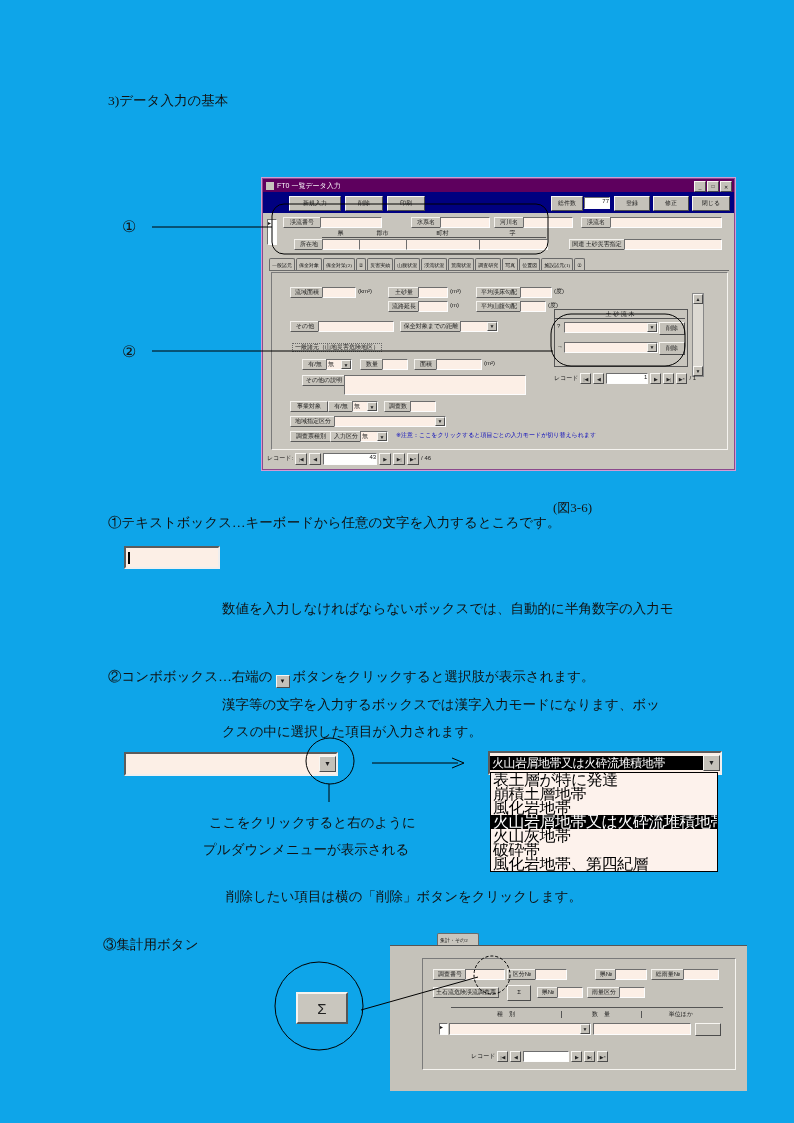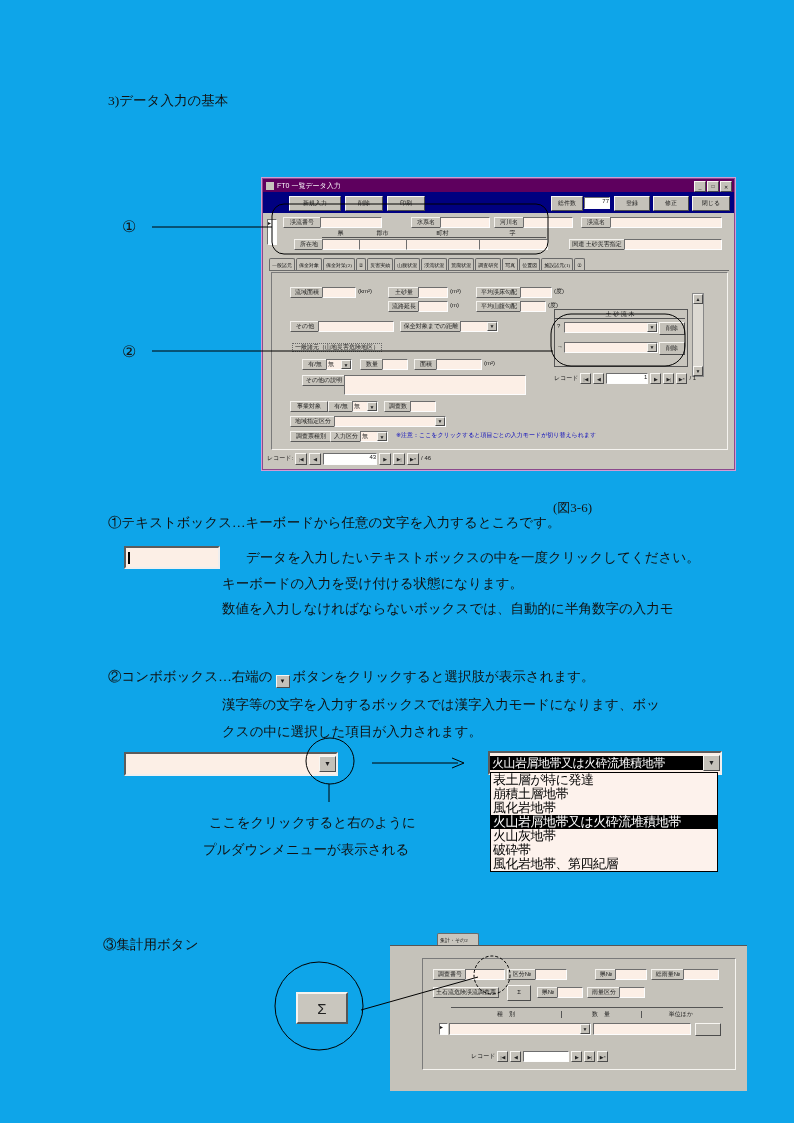--- a/index.html
+++ b/index.html
@@ -25,21 +25,21 @@
   .tab{background:#c8c5bd;border:1px solid #6a6a6a;border-bottom:none;border-radius:2px 2px 0 0;
        padding:0 2px;height:11px;display:flex;align-items:center;}
   .tbar{background:#5e005e;display:flex;align-items:center;}
   .tbtxt{font-family:"Liberation Sans","DejaVu Sans",sans-serif;font-size:7px;color:#fff;white-space:nowrap;}
   .nav{background:#000080;}
   .note{color:#0000bb;}
   
   .combo-shell{background:#fcefe6;border:2px solid;border-color:#5c5c5c #efefef #efefef #5c5c5c;
                display:flex;align-items:center;}
   .ddlist{background:#fdf2ec;border:1px solid #000;
-          font-family:"Liberation Sans","DejaVu Sans",sans-serif;font-size:13px;letter-spacing:-0.5px;}
+          font-family:"Liberation Sans","DejaVu Sans",sans-serif;font-size:16px;letter-spacing:-0.5px;}
   .dditem{height:14px;line-height:14px;padding:0 2px;white-space:nowrap;overflow:hidden;color:#000;}
   .dditem.hl{background:#000;color:#fff;}
   .ddsel{background:#000;color:#fff;height:14px;line-height:14px;padding:0 2px;flex:1;
          font-family:"Liberation Sans","DejaVu Sans",sans-serif;font-size:12px;letter-spacing:-0.5px;
          white-space:nowrap;overflow:hidden;}
   .arrowbtn{width:15px;height:14px;background:#c4c1b9;border:1px solid;
             border-color:#f8f6f2 #4c4c4c #4c4c4c #f8f6f2;display:flex;align-items:center;
             justify-content:center;font-size:7px;color:#222;}
   svg.ov{position:absolute;left:0;top:0;pointer-events:none;z-index:9;}
   .mini-dd{display:inline-flex;width:12px;height:11px;background:#c4c1b9;margin:0 3px;
@@ -236,22 +236,20 @@
 
   <div class="abs t" style="left:122px;top:217px;font-size:16px;">①</div>
   <div class="abs t" style="left:122px;top:342px;font-size:16px;">②</div>
 
   <div class="abs t" style="left:553px;top:499px;">(図3-6)</div>
 
   <div class="abs t14" style="left:108px;top:514px;">①テキストボックス…キーボードから任意の文字を入力するところです。</div>
   <div class="abs" style="left:124px;top:546px;width:92px;height:19px;background:#fcefe6;border:2px solid;border-color:#5c5c5c #efefef #efefef #5c5c5c;display:flex;align-items:center;">
     <div class="caret"></div>
   </div>
-  <div class="abs t14" style="left:246px;top:549px;">データを入力したいテキストボックスの中を一度クリックしてください。</div>
-  <div class="abs t14" style="left:222px;top:575px;">キーボードの入力を受け付ける状態になります。</div>
   <div class="abs t14" style="left:222px;top:600px;">数値を入力しなければならないボックスでは、自動的に半角数字の入力モ</div>
 
   <div class="abs t14" style="left:108px;top:668px;"><span>②コンボボックス…右端の</span><span class="mini-dd">▼</span><span>ボタンをクリックすると選択肢が表示されます。</span></div>
   <div class="abs t14" style="left:222px;top:696px;">漢字等の文字を入力するボックスでは漢字入力モードになります、ボッ</div>
   <div class="abs t14" style="left:222px;top:723px;">クスの中に選択した項目が入力されます。</div>
 
   <div class="abs combo-shell" style="left:124px;top:752px;width:210px;height:20px;">
     <div style="flex:1"></div>
     <div class="arrowbtn">▼</div>
   </div>
@@ -265,20 +263,21 @@
   <div class="abs ddlist" style="left:490px;top:772px;width:226px;">
     <div class="dditem">表土層が特に発達</div>
     <div class="dditem">崩積土層地帯</div>
     <div class="dditem">風化岩地帯</div>
     <div class="dditem hl">火山岩屑地帯又は火砕流堆積地帯</div>
     <div class="dditem">火山灰地帯</div>
     <div class="dditem">破砕帯</div>
     <div class="dditem">風化岩地帯、第四紀層</div>
   </div>
 
+  <div class="abs t14" style="left:226px;top:888px;">削除したい項目は横の「削除」ボタンをクリックします。</div>
 
   <div class="abs t14" style="left:103px;top:936px;">③集計用ボタン</div>
   <div class="abs sigma-btn" style="left:296px;top:992px;width:48px;height:28px;">
       <span>Σ</span>
     </div>
 
   <div class="abs tab mt5" style="left:437px;top:933px;width:36px;height:12px;">集計・その2</div>
   <div class="abs" style="left:390px;top:945px;width:357px;height:145px;background:#c5c2ba;border-top:1px solid #555;">
     <div class="abs sunk" style="left:32px;top:12px;width:312px;height:110px;background:#c5c2ba;">
 

